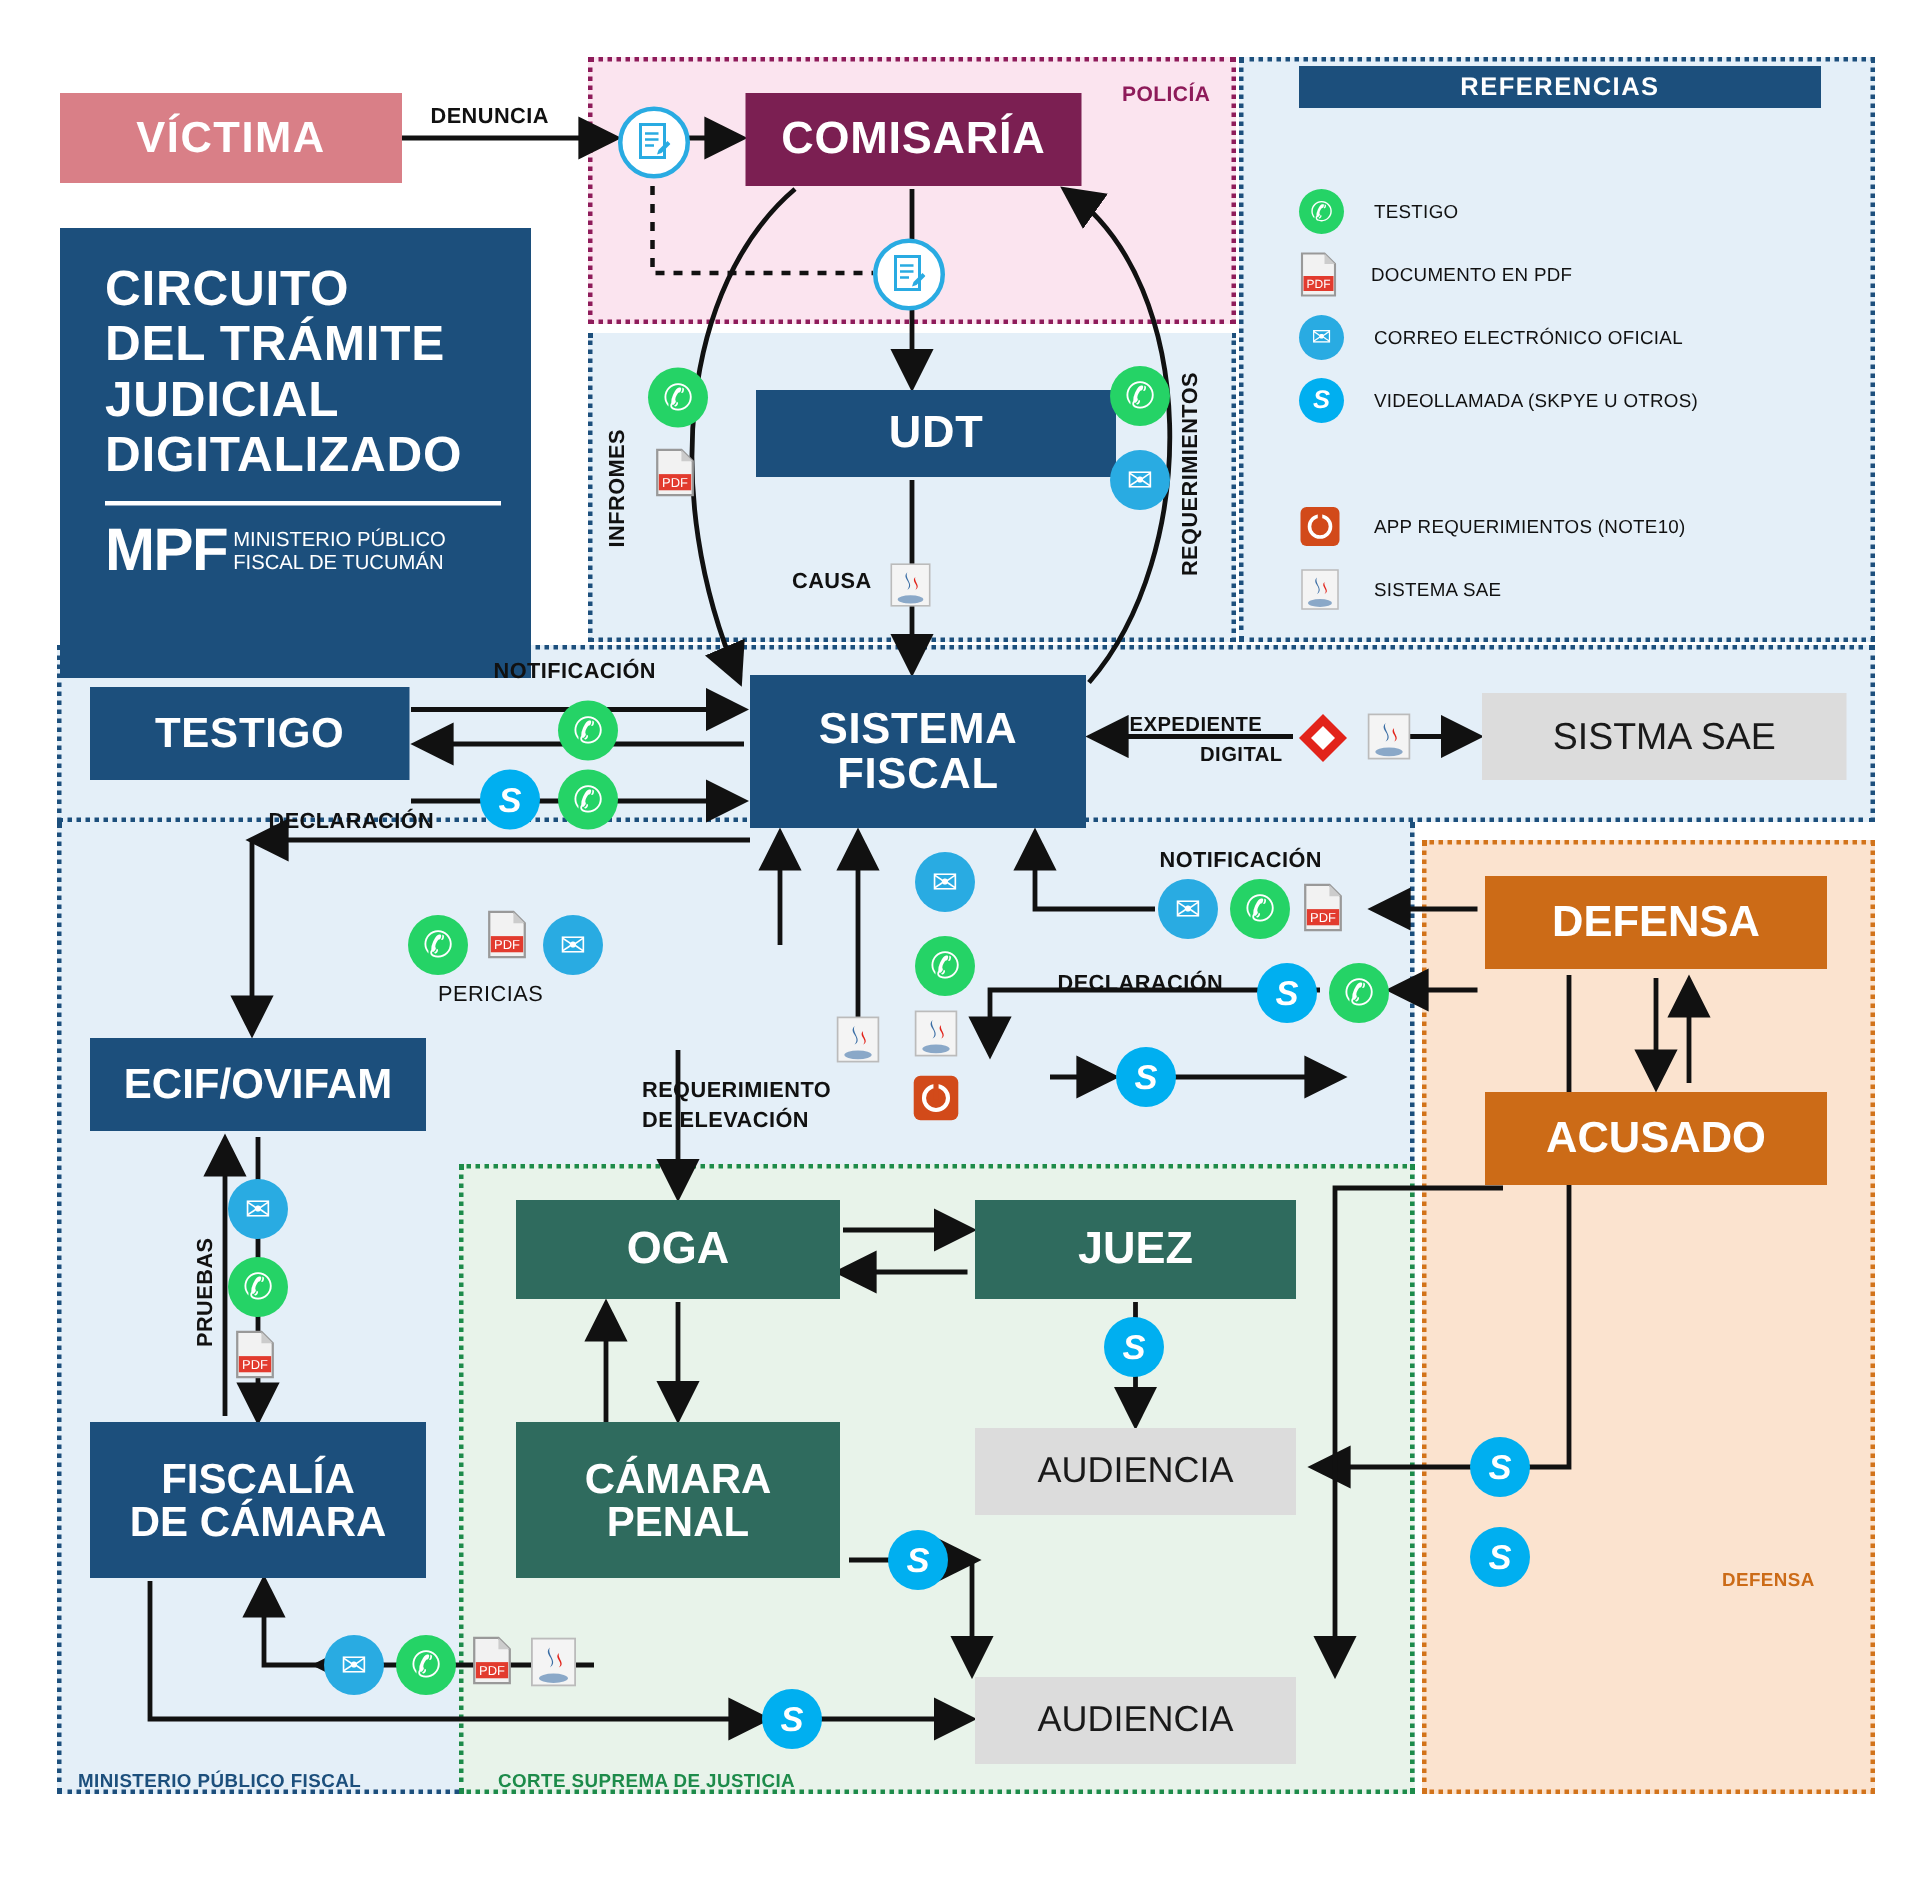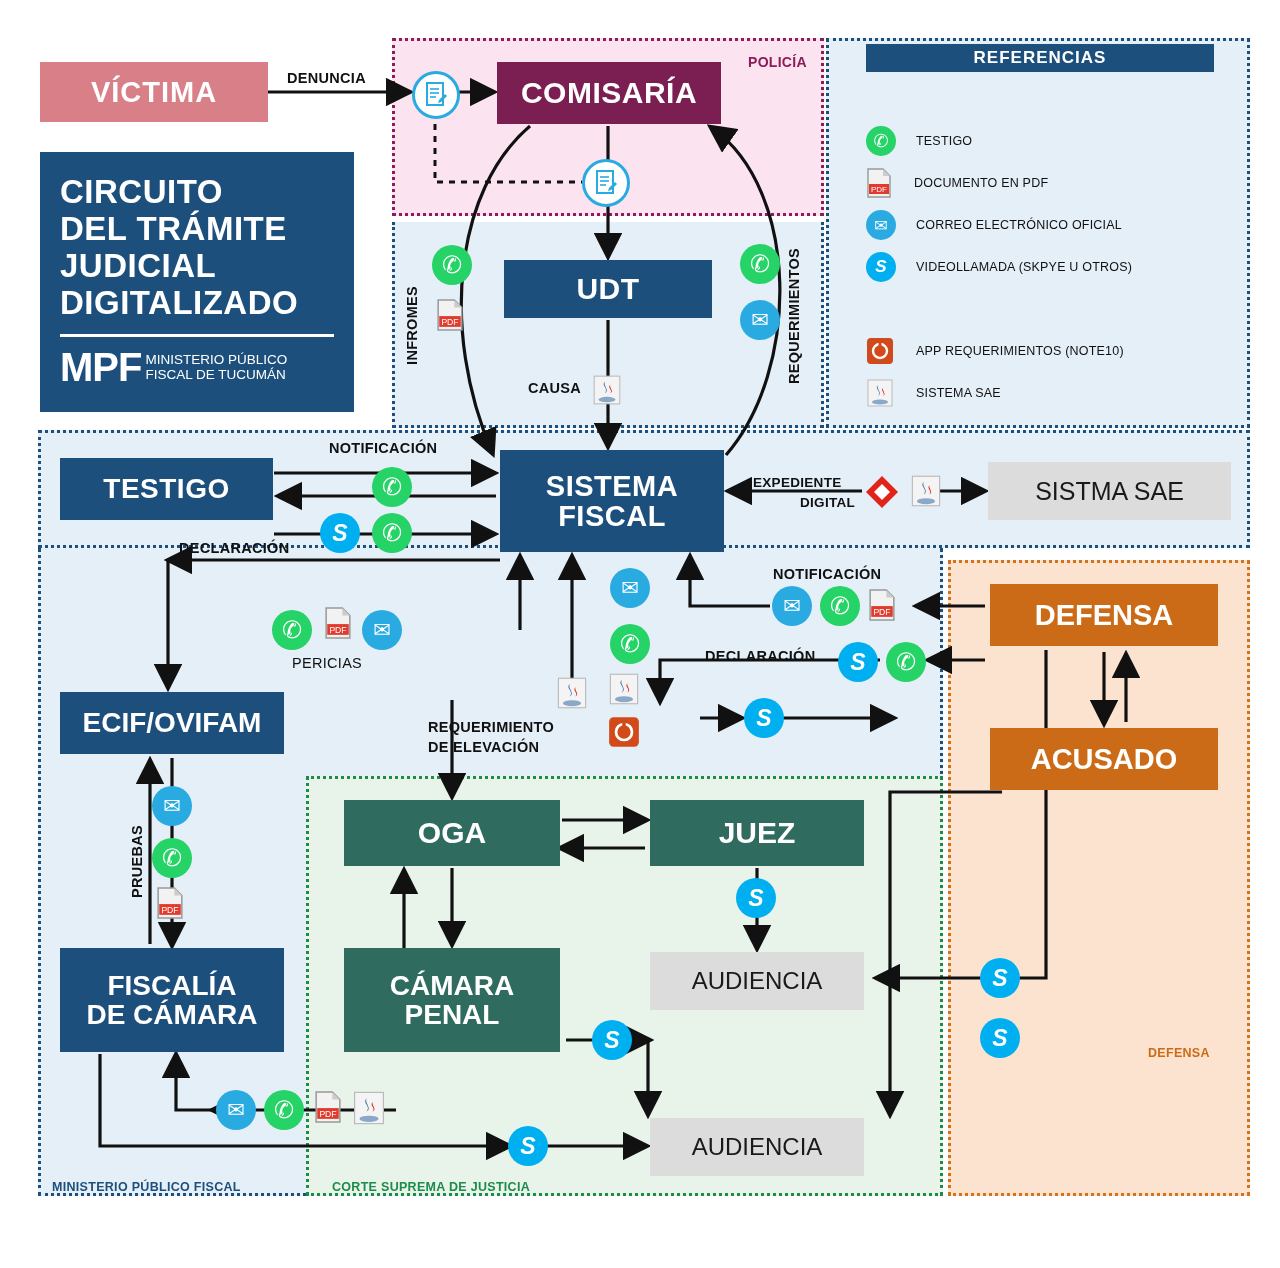--- a/index.html
+++ b/index.html
@@ -13,35 +13,35 @@
   .zone-refs{left:826px;top:38px;width:424px;height:390px;background:#e4eff8;border:3px dotted #1c4f7c;}
   .zone-unidad{left:38px;top:430px;width:1212px;height:118px;background:#e4eff8;border:3px dotted #1c4f7c;}
   .zone-mpf{left:38px;top:548px;width:905px;height:648px;background:#e4eff8;border:3px dotted #1c4f7c;border-top:none;}
   .zone-corte{left:306px;top:776px;width:637px;height:420px;background:#e8f3ea;border:3px dotted #1d8b4a;}
   .zone-defensa{left:948px;top:560px;width:302px;height:636px;background:#fbe3cf;border:3px dotted #d2731a;}
   .zone-label{position:absolute;font-size:12.5px;font-weight:bold;letter-spacing:.3px;}
   
   .box{position:absolute;box-sizing:border-box;display:flex;align-items:center;justify-content:center;text-align:center;color:#fff;font-weight:bold;line-height:1.05;}
   .b-victima{left:40px;top:62px;width:228px;height:60px;background:#d97f87;font-size:29px;letter-spacing:1px;}
   .b-comisaria{left:497px;top:62px;width:224px;height:62px;background:#7b1f52;font-size:30px;letter-spacing:.5px;}
-  .b-udt{left:504px;top:260px;width:208px;height:58px;background:#1c4f7c;font-size:30px;letter-spacing:.5px;}
+  .b-udt{left:504px;top:260px;width:240px;height:58px;background:#1c4f7c;font-size:30px;letter-spacing:.5px;}
   .b-testigo{left:60px;top:458px;width:213px;height:62px;background:#1c4f7c;font-size:28px;letter-spacing:.5px;}
   .b-unidad{left:500px;top:450px;width:224px;height:102px;background:#1c4f7c;font-size:29px;flex-direction:column;letter-spacing:.5px;}
   .b-sae{left:988px;top:462px;width:243px;height:58px;background:#dcdcdc;color:#1a1a1a;font-size:25px;font-weight:normal;}
   .b-ecif{left:60px;top:692px;width:224px;height:62px;background:#1c4f7c;font-size:28px;}
   .b-fiscalia{left:60px;top:948px;width:224px;height:104px;background:#1c4f7c;font-size:28px;flex-direction:column;}
   .b-oga{left:344px;top:800px;width:216px;height:66px;background:#2f6b5e;font-size:30px;}
   .b-juez{left:650px;top:800px;width:214px;height:66px;background:#2f6b5e;font-size:30px;}
   .b-camara{left:344px;top:948px;width:216px;height:104px;background:#2f6b5e;font-size:28px;flex-direction:column;}
   .b-aud1{left:650px;top:952px;width:214px;height:58px;background:#dcdcdc;color:#1a1a1a;font-size:24px;font-weight:normal;}
   .b-aud2{left:650px;top:1118px;width:214px;height:58px;background:#dcdcdc;color:#1a1a1a;font-size:24px;font-weight:normal;}
   .b-defensa{left:990px;top:584px;width:228px;height:62px;background:#cc6b17;font-size:29px;}
   .b-acusado{left:990px;top:728px;width:228px;height:62px;background:#cc6b17;font-size:29px;}
   
-  .titleblock{position:absolute;left:40px;top:152px;width:314px;height:260px;background:#1c4f7c;color:#fff;box-sizing:border-box;padding:22px 20px 10px 20px;}
+  .titleblock{position:absolute;left:40px;top:152px;width:314px;height:300px;background:#1c4f7c;color:#fff;box-sizing:border-box;padding:22px 20px 10px 30px;}
   .titleblock .t{font-size:33px;font-weight:bold;line-height:1.12;letter-spacing:.5px;}
   .titleblock .rule{height:3px;background:#fff;margin:12px 0 8px 0;}
   .mpfrow{display:flex;align-items:center;}
   .mpfrow .mpf{font-size:40px;font-weight:bold;letter-spacing:-1px;}
   .mpfrow .sub{font-size:13.5px;line-height:1.15;margin-left:4px;}
   
   .refs-head{position:absolute;left:866px;top:44px;width:348px;height:28px;background:#1c4f7c;color:#fff;font-weight:bold;font-size:17px;display:flex;align-items:center;justify-content:center;letter-spacing:1px;}
   .ref-row{position:absolute;left:866px;display:flex;align-items:center;height:30px;}
   .ref-row .lbl{font-size:12.5px;margin-left:36px;color:#111;letter-spacing:.2px;}
   

